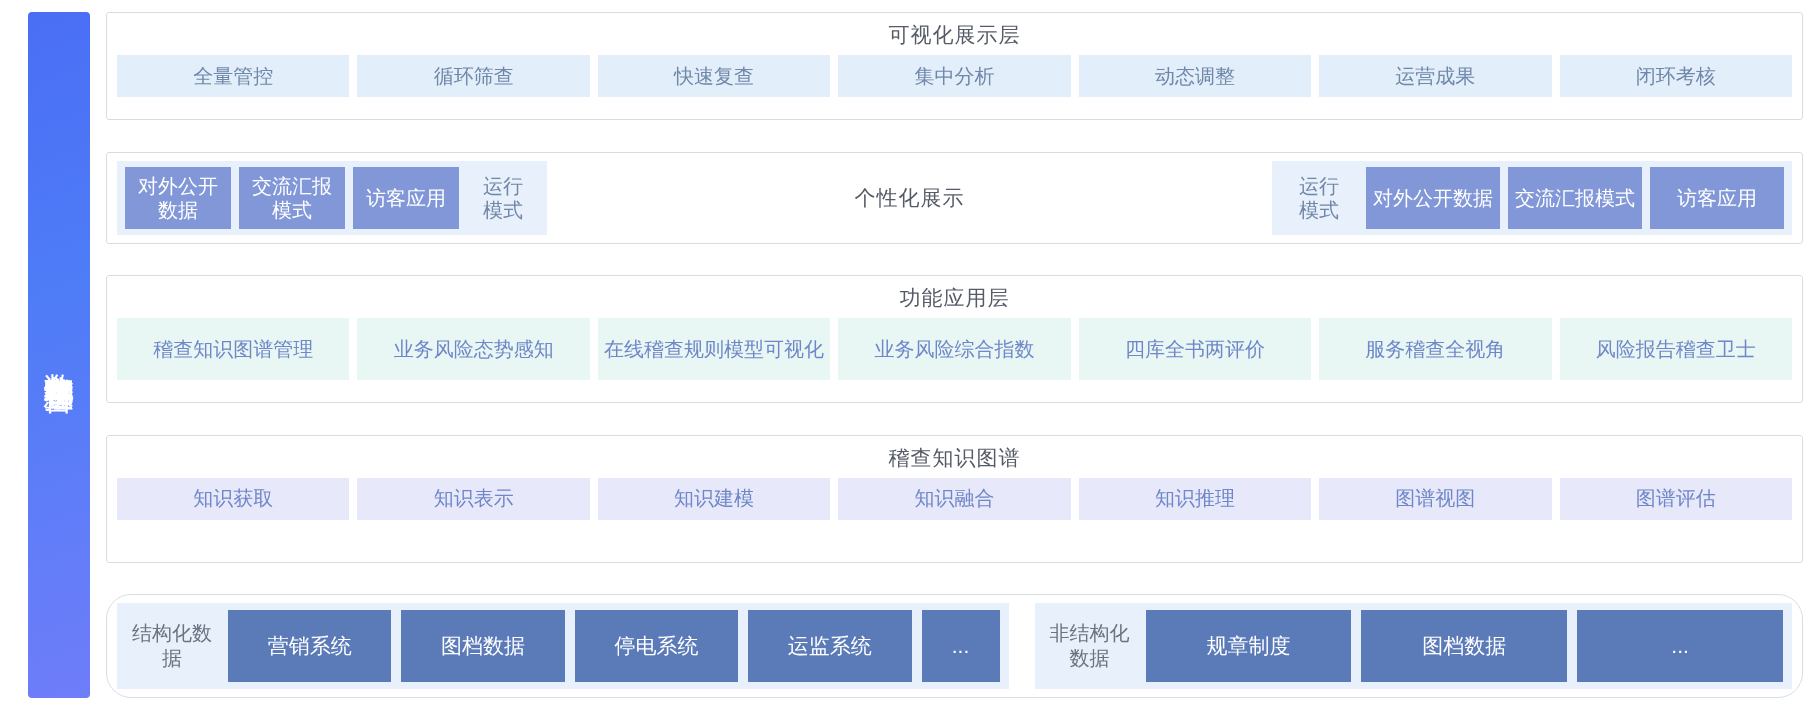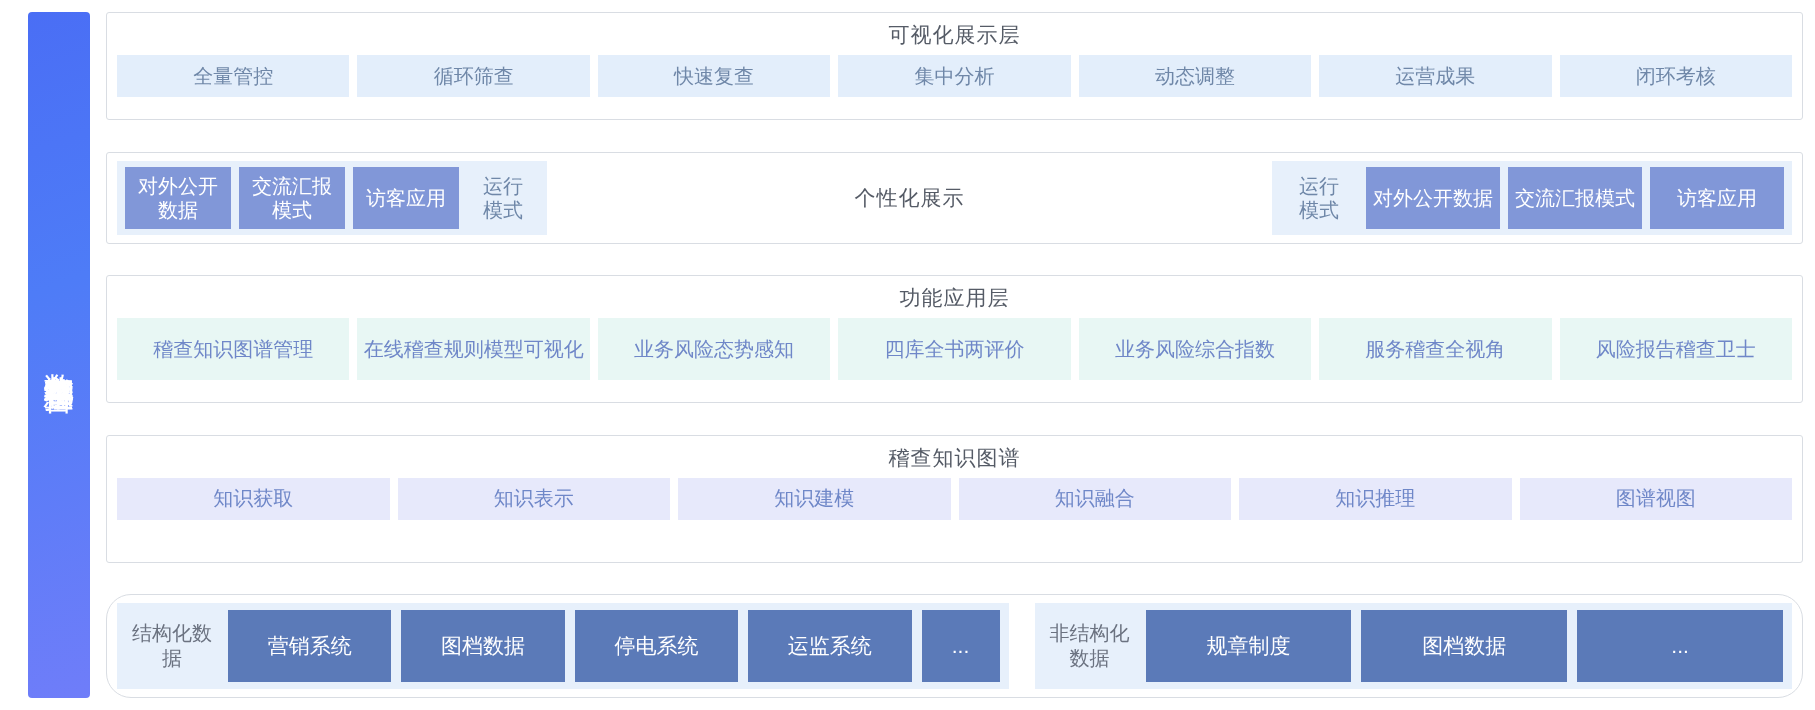--- a/index.html
+++ b/index.html
@@ -244,38 +244,39 @@
         <div class="mode-solid" style="flex:1 1 0;">对外公开数据</div>
         <div class="mode-solid" style="flex:1 1 0;">交流汇报模式</div>
         <div class="mode-solid" style="flex:1 1 0;">访客应用</div>
       </div>
     </div>
 
     <div class="panel panel-func">
       <div class="panel-title">功能应用层</div>
       <div class="chip-row">
         <div class="chip chip-func">稽查知识图谱管理</div>
+        <div class="chip chip-func">业务风险态势感知</div>
         <div class="chip chip-func">在线稽查规则模型可视化</div>
-        <div class="chip chip-func">业务风险态势感知</div>
+        <div class="chip chip-func">业务风险综合指数</div>
         <div class="chip chip-func">四库全书两评价</div>
-        <div class="chip chip-func">业务风险综合指数</div>
         <div class="chip chip-func">服务稽查全视角</div>
         <div class="chip chip-func">风险报告稽查卫士</div>
       </div>
     </div>
 
     <div class="panel panel-kg">
       <div class="panel-title">稽查知识图谱</div>
       <div class="chip-row">
         <div class="chip chip-kg">知识获取</div>
         <div class="chip chip-kg">知识表示</div>
         <div class="chip chip-kg">知识建模</div>
         <div class="chip chip-kg">知识融合</div>
         <div class="chip chip-kg">知识推理</div>
         <div class="chip chip-kg">图谱视图</div>
+        <div class="chip chip-kg">图谱评估</div>
       </div>
     </div>
 
     <div class="panel panel-data">
       <div class="data-group data-group-structured">
         <div class="data-label">结构化数据</div>
         <div class="data-box">营销系统</div>
         <div class="data-box">图档数据</div>
         <div class="data-box">停电系统</div>
         <div class="data-box">运监系统</div>

